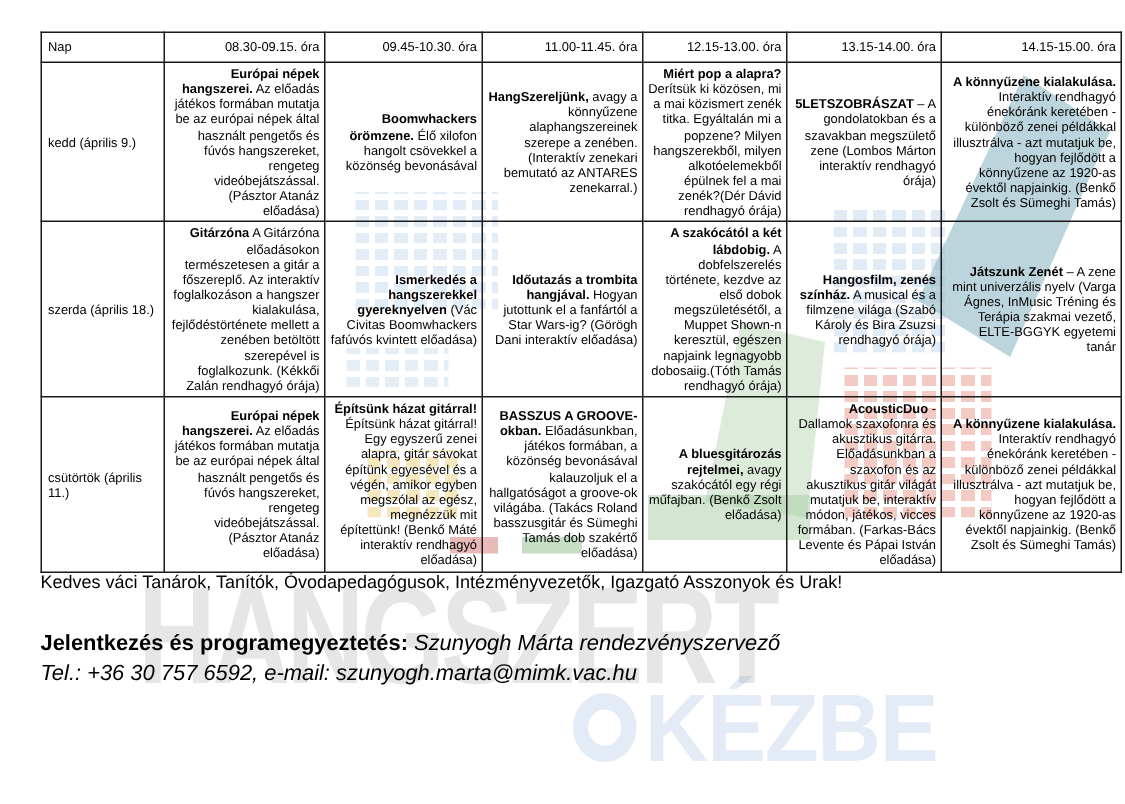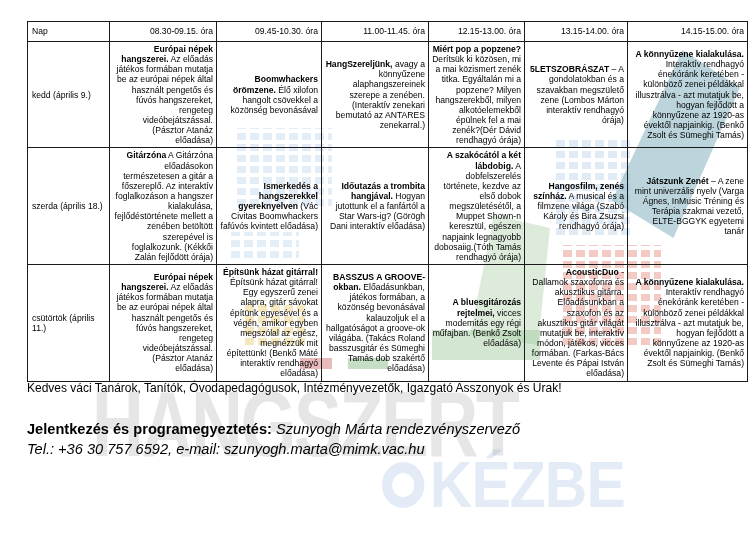--- a/index.html
+++ b/index.html
@@ -88,39 +88,39 @@
       <th>11.00-11.45. óra</th>
       <th>12.15-13.00. óra</th>
       <th>13.15-14.00. óra</th>
       <th>14.15-15.00. óra</th>
     </tr>
     <tr class="r0">
       <td class="day">kedd (április 9.)</td>
       <td><span class="lead">Európai népek hangszerei.</span><span> Az előadás játékos formában mutatja be az európai népek által használt pengetős és fúvós hangszereket, rengeteg videóbejátszással. (Pásztor Atanáz előadása)</span></td>
       <td><span class="lead">Boomwhackers örömzene.</span><span> Élő xilofon hangolt csövekkel a közönség bevonásával</span></td>
       <td><span class="lead">HangSzereljünk,</span><span> avagy a könnyűzene alaphangszereinek szerepe a zenében. (Interaktív zenekari bemutató az ANTARES zenekarral.)</span></td>
-      <td><span class="lead">Miért pop a popzene?</span><span> Derítsük ki közösen, mi a mai közismert zenék titka. Egyáltalán mi a popzene? Milyen hangszerekből, milyen alkotóelemekből épülnek fel a mai zenék?(Dér Dávid rendhagyó órája)</span></td>
+      <td><span class="lead">Miért pop a alapra?</span><span> Derítsük ki közösen, mi a mai közismert zenék titka. Egyáltalán mi a popzene? Milyen hangszerekből, milyen alkotóelemekből épülnek fel a mai zenék?(Dér Dávid rendhagyó órája)</span></td>
       <td><span class="lead">5LETSZOBRÁSZAT</span><span> – A gondolatokban és a szavakban megszülető zene (Lombos Márton interaktív rendhagyó órája)</span></td>
       <td><span class="lead">A könnyűzene kialakulása.</span><span> Interaktív rendhagyó énekóránk keretében - különböző zenei példákkal illusztrálva - azt mutatjuk be, hogyan fejlődött a könnyűzene az 1920-as évektől napjainkig. (Benkő Zsolt és Sümeghi Tamás)</span></td>
     </tr>
     <tr class="r1">
       <td class="day">szerda (április 18.)</td>
-      <td><span class="lead">Gitárzóna</span><span> A Gitárzóna előadásokon természetesen a gitár a főszereplő. Az interaktív foglalkozáson a hangszer kialakulása, fejlődéstörténete mellett a zenében betöltött szerepével is foglalkozunk. (Kékkői Zalán fejlődött órája)</span></td>
+      <td><span class="lead">Gitárzóna</span><span> A Gitárzóna előadásokon természetesen a gitár a főszereplő. Az interaktív foglalkozáson a hangszer kialakulása, fejlődéstörténete mellett a zenében betöltött szerepével is foglalkozunk. (Kékkői Zalán rendhagyó órája)</span></td>
       <td><span class="lead">Ismerkedés a hangszerekkel gyereknyelven</span><span> (Vác Civitas Boomwhackers fafúvós kvintett előadása)</span></td>
       <td><span class="lead">Időutazás a trombita hangjával.</span><span> Hogyan jutottunk el a fanfártól a Star Wars-ig? (Görögh Dani interaktív előadása)</span></td>
       <td><span class="lead">A szakócától a két lábdobig.</span><span> A dobfelszerelés története, kezdve az első dobok megszületésétől, a Muppet Shown-n keresztül, egészen napjaink legnagyobb dobosaiig.(Tóth Tamás rendhagyó órája)</span></td>
       <td><span class="lead">Hangosfilm, zenés színház.</span><span> A musical és a filmzene világa (Szabó Károly és Bira Zsuzsi rendhagyó órája)</span></td>
       <td><span class="lead">Játszunk Zenét</span><span> – A zene mint univerzális nyelv (Varga Ágnes, InMusic Tréning és Terápia szakmai vezető, ELTE-BGGYK egyetemi tanár</span></td>
     </tr>
     <tr class="r2">
       <td class="day">csütörtök (április 11.)</td>
       <td><span class="lead">Európai népek hangszerei.</span><span> Az előadás játékos formában mutatja be az európai népek által használt pengetős és fúvós hangszereket, rengeteg videóbejátszással. (Pásztor Atanáz előadása)</span></td>
       <td><span class="lead">Építsünk házat gitárral!</span><span> Építsünk házat gitárral! Egy egyszerű zenei alapra, gitár sávokat építünk egyesével és a végén, amikor egyben megszólal az egész, megnézzük mit építettünk! (Benkő Máté interaktív rendhagyó előadása)</span></td>
       <td><span class="lead">BASSZUS A GROOVE-okban.</span><span> Előadásunkban, játékos formában, a közönség bevonásával kalauzoljuk el a hallgatóságot a groove-ok világába. (Takács Roland basszusgitár és Sümeghi Tamás dob szakértő előadása)</span></td>
-      <td><span class="lead">A bluesgitározás rejtelmei,</span><span> vicces modernitás egy régi műfajban. (Benkő Zsolt előadása)</span></td>
+      <td><span class="lead">A bluesgitározás rejtelmei,</span><span> avagy szakócától egy régi műfajban. (Benkő Zsolt előadása)</span></td>
       <td><span class="lead">AcousticDuo</span><span> - Dallamok szaxofonra és akusztikus gitárra. Előadásunkban a szaxofon és az akusztikus gitár világát mutatjuk be, interaktív módon, játékos, vicces formában. (Farkas-Bács Levente és Pápai István előadása)</span></td>
       <td><span class="lead">A könnyűzene kialakulása.</span><span> Interaktív rendhagyó énekóránk keretében - különböző zenei példákkal illusztrálva - azt mutatjuk be, hogyan fejlődött a könnyűzene az 1920-as évektől napjainkig. (Benkő Zsolt és Sümeghi Tamás)</span></td>
     </tr>
   </tbody>
     </table>
 
   <div id="letter">
     <p class="greet">Kedves váci Tanárok, Tanítók, Óvodapedagógusok, Intézményvezetők, Igazgató Asszonyok és Urak!</p>
     <p class="contact"><b>Jelentkezés és programegyeztetés:</b><i> Szunyogh Márta rendezvényszervező</i></p>
     <p class="tel">Tel.: +36 30 757 6592, e-mail: szunyogh.marta@mimk.vac.hu</p>

